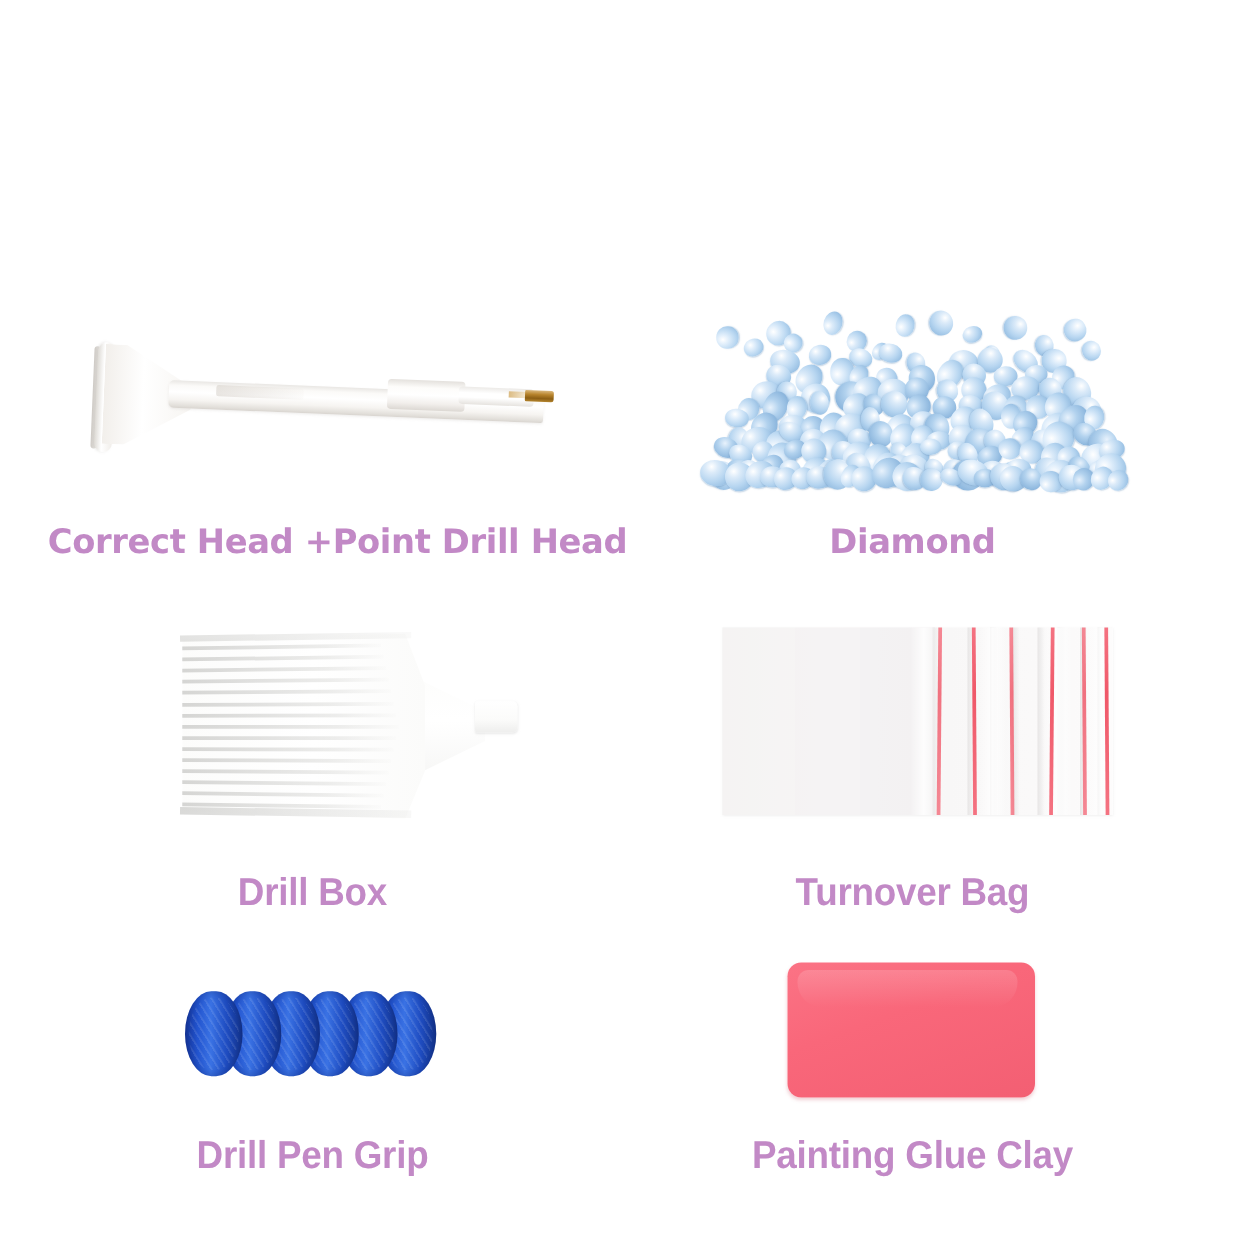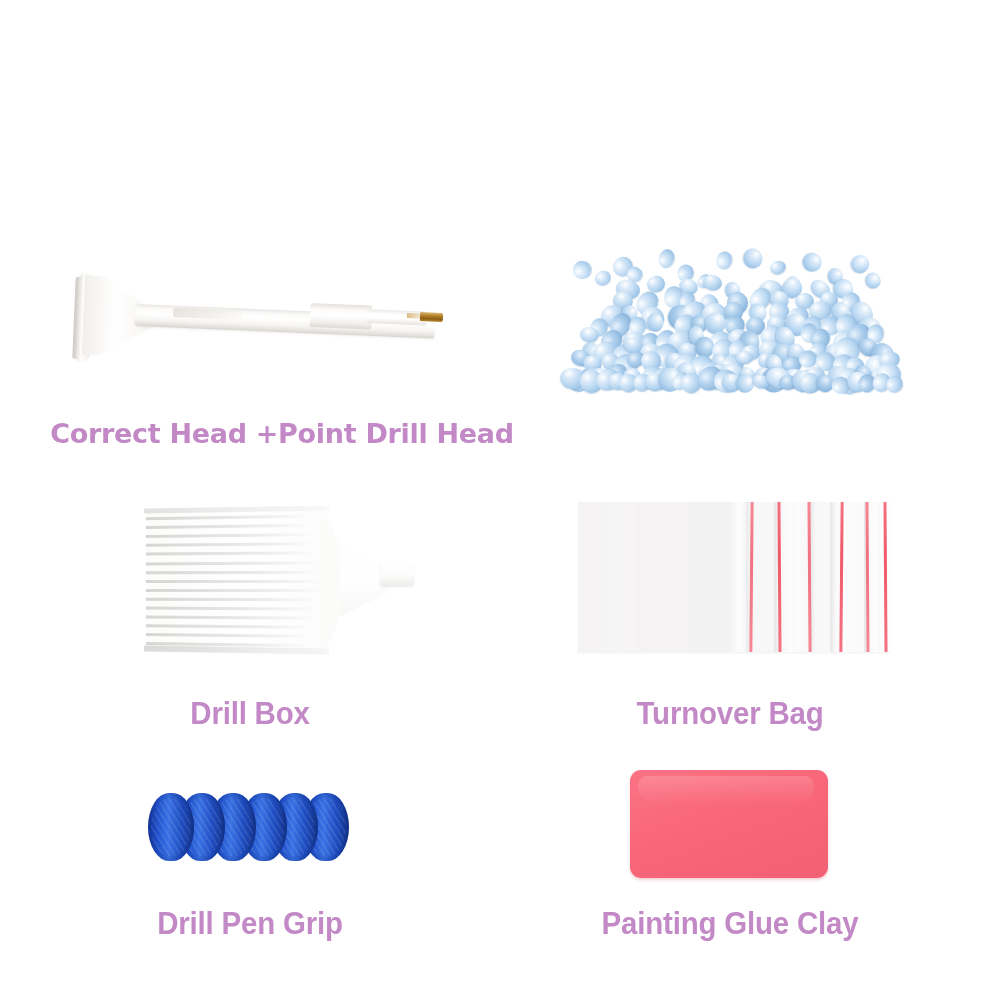--- a/index.html
+++ b/index.html
@@ -63,21 +63,20 @@
     position: absolute;
     text-align: center;
     color: #c289c6;
     font-weight: bold;
     white-space: nowrap;
   }
   .caption.rounded {
     font-family: "DejaVu Sans", sans-serif;
     font-size: 27px;
     letter-spacing: -0.3px;
-    margin-left: 12px;
   }
   .caption.narrow {
     font-family: "Liberation Sans Narrow", "Liberation Sans", sans-serif;
     font-size: 31px;
     transform: scaleX(0.95);
     letter-spacing: -0.2px;
   }
 
   .cap-r1c1 { left: 0px;   top: 418px; width: 540px; }
   .cap-r1c2 { left: 540px; top: 418px; width: 380px; }
@@ -575,20 +574,21 @@
       <div class="bead dark" style="left: 214.396px; top: 132.264px; width: 17.7358px; height: 14.7254px; transform: rotate(0deg);"></div>
       <div class="bead" style="left: 226.586px; top: 127.866px; width: 22.1342px; height: 20.6608px; transform: rotate(52deg);"></div>
       <div class="bead" style="left: 234.565px; top: 130.453px; width: 19.5466px; height: 19.7952px; transform: rotate(-20deg);"></div>
       <div class="bead dark" style="left: 251.379px; top: 131.741px; width: 18.2594px; height: 16.5713px; transform: rotate(43deg);"></div>
       <div class="bead" style="left: 267.103px; top: 132.564px; width: 17.4362px; height: 18.0762px; transform: rotate(-84deg);"></div>
       <div class="bead flat" style="left: 282.187px; top: 128.705px; width: 21.2952px; height: 20.0186px; transform: rotate(26deg);"></div>
       <div class="bead dark" style="left: 293px; top: 132.195px; width: 17.7902px; height: 17.0514px; transform: rotate(-69deg);"></div>
       <div class="bead flat" style="left: 307.499px; top: 130.713px; width: 19.287px; height: 16.9564px; transform: rotate(-54deg);"></div>
       <div class="bead" style="left: 320.886px; top: 132.524px; width: 17.4761px; height: 16.3376px; transform: rotate(-53deg);"></div>
     </div>
+  <div class="caption rounded cap-r1c2">Diamond</div>
 
   <div class="tray-wrap">
     <div class="tray-neck"></div>
     <div class="tray-spout"></div>
     <div class="tray-body"></div>
     <div class="grooves">
         <div class="groove" style="top: 5px; transform: rotate(-0.9deg); width: 88.3%;"></div>
         <div class="groove" style="top: 14.1px; transform: rotate(-0.78deg); width: 89.4%;"></div>
         <div class="groove" style="top: 23.2px; transform: rotate(-0.66deg); width: 90.5%;"></div>
         <div class="groove" style="top: 32.3px; transform: rotate(-0.54deg); width: 91.6%;"></div>

